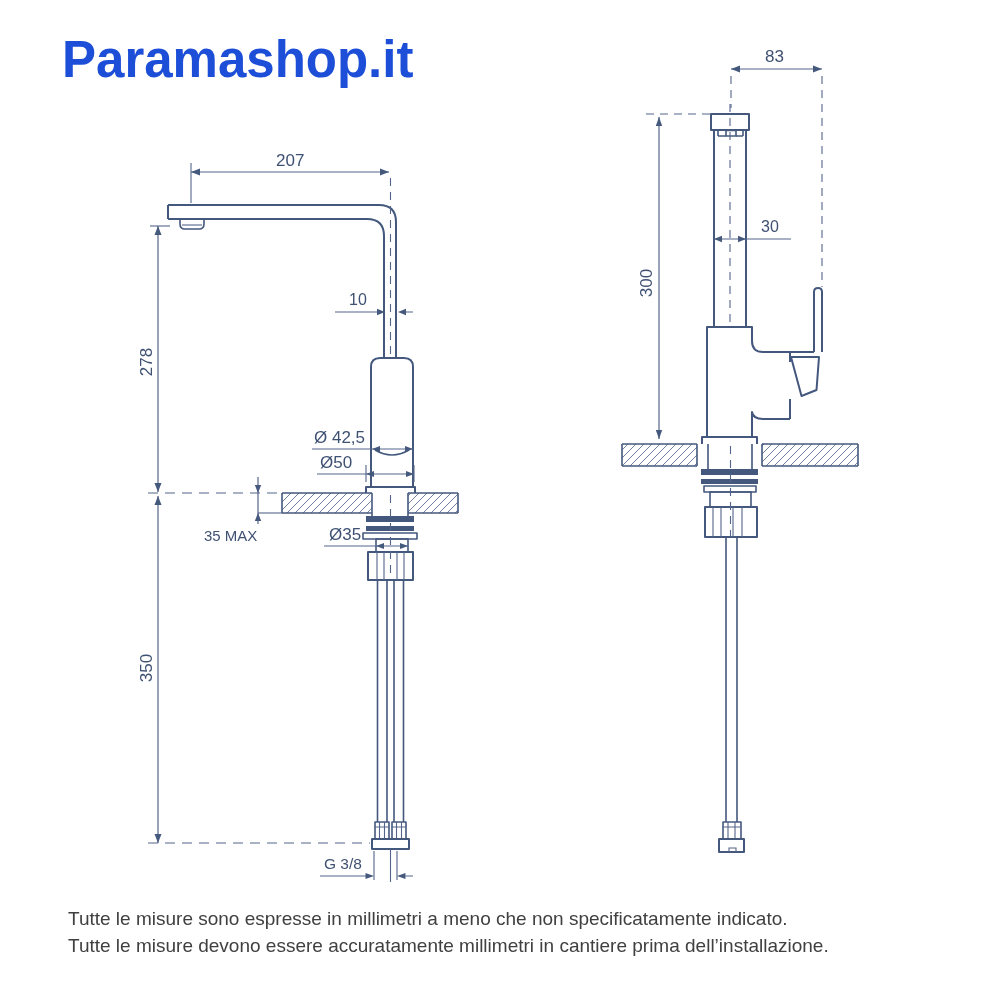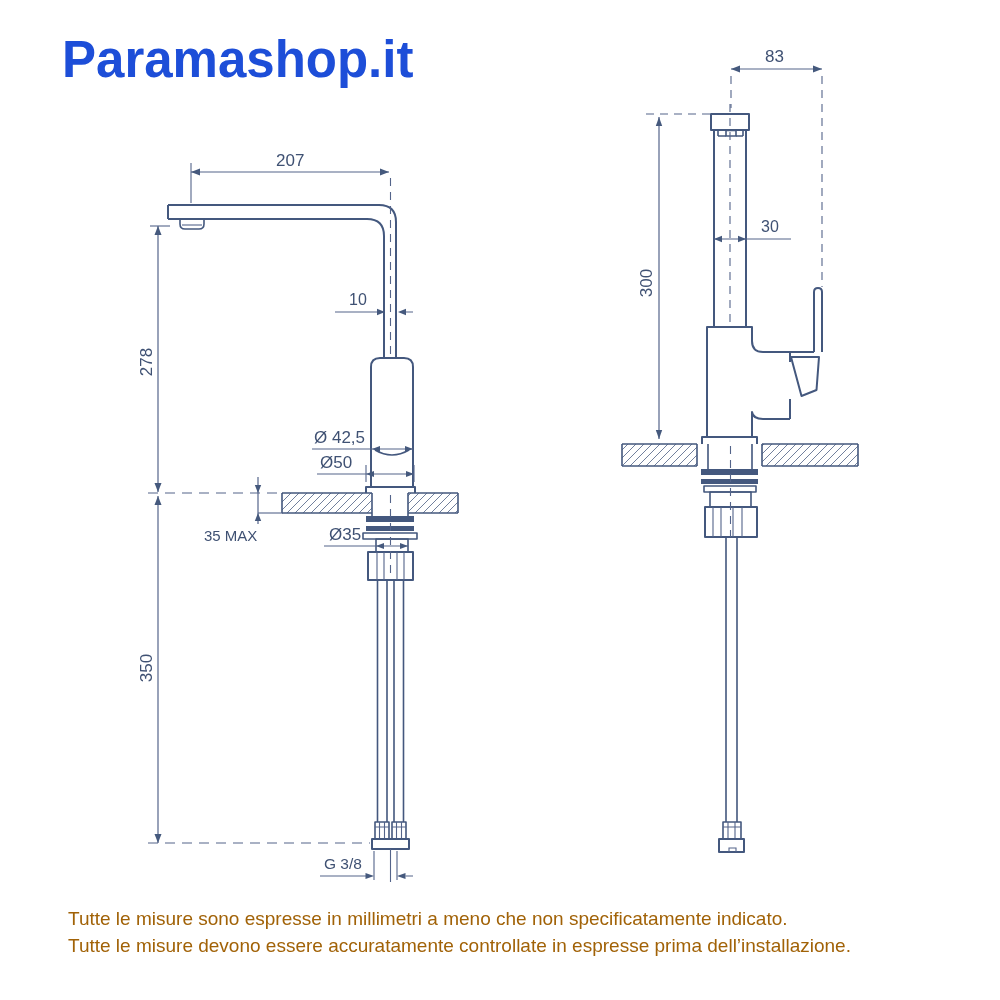--- a/index.html
+++ b/index.html
@@ -1,21 +1,21 @@
 <!DOCTYPE html>
 <html><head>
 <meta charset="utf-8">
 <style>
   html,body{margin:0;padding:0;background:#fff;}
   .page{position:relative;width:1000px;height:1000px;background:#ffffff;overflow:hidden;
         font-family:"Liberation Sans",sans-serif;}
   .logo{position:absolute;left:62px;top:30px;font-size:51px;font-weight:bold;
         color:#1d4ed8;letter-spacing:0;}
   svg.drawing{position:absolute;left:0;top:0;}
-  .footer{position:absolute;left:68px;top:905px;font-size:19px;color:#a16207;line-height:27px;}
+  .footer{position:absolute;left:68px;top:905px;font-size:19px;color:#404040;line-height:27px;}
   
   .ol{fill:none;stroke:#44587e;stroke-width:2;stroke-linejoin:round;}
   .ol15{fill:none;stroke:#44587e;stroke-width:1.6;stroke-linejoin:round;}
   .thin{fill:none;stroke:#54648a;stroke-width:1.1;}
   .dim{fill:none;stroke:#54648a;stroke-width:1.2;}
   .dsh{fill:none;stroke:#54648a;stroke-width:1.2;stroke-dasharray:10 7;}
   .cl{fill:none;stroke:#54648a;stroke-width:1.1;stroke-dasharray:8 6;}
   .arr{fill:#45597d;stroke:none;}
   .band{fill:#44587e;stroke:none;}
   svg text{font-family:"Liberation Sans",sans-serif;fill:#3f5173;font-size:17px;}
@@ -196,16 +196,16 @@
         <path class="dim" d="M659,117 V439"></path>
         <polygon class="arr" points="659,117 655.8,126 662.2,126"></polygon>
         <polygon class="arr" points="659,439 655.8,430 662.2,430"></polygon>
         <text x="652" y="283" text-anchor="middle" transform="rotate(-90 652 283)">300</text>
       </g>
     </g>
   </svg>
 
   <div class="footer">
     <div>Tutte le misure sono espresse in millimetri a meno che non specificatamente indicato.</div>
-    <div>Tutte le misure devono essere accuratamente controllate in espresse prima dell’installazione.</div>
+    <div>Tutte le misure devono essere accuratamente millimetri in cantiere prima dell’installazione.</div>
   </div>
 
 </div>
 
 </body></html>

